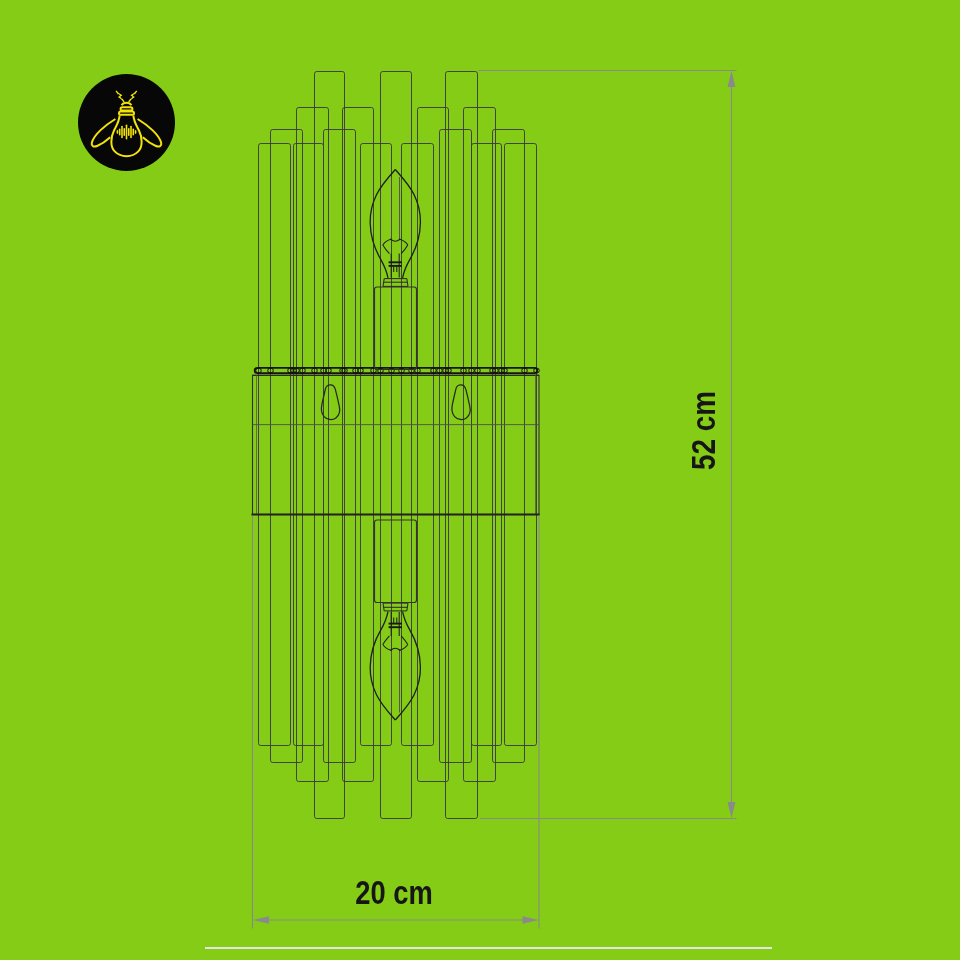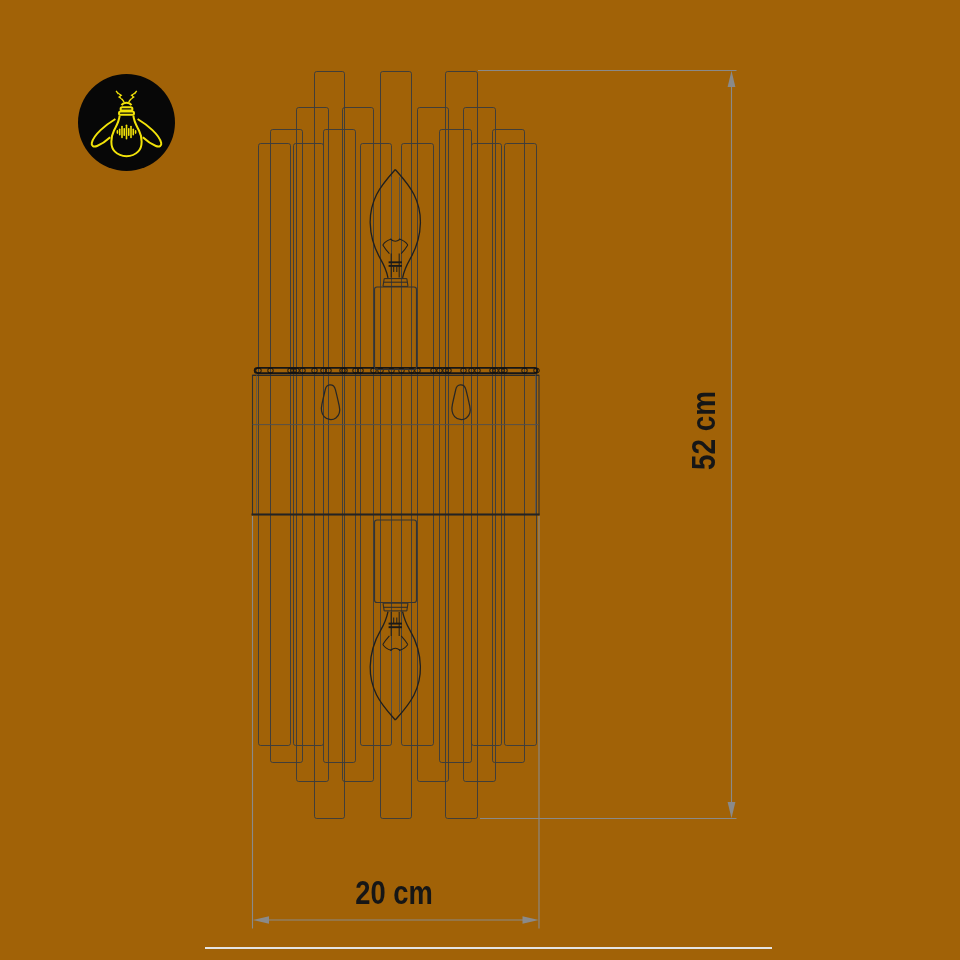--- a/index.html
+++ b/index.html
@@ -1,16 +1,16 @@
 <!DOCTYPE html>
 <html><head>
 <meta charset="utf-8">
 <style>
 html,body{margin:0;padding:0;background:#ffffff;}
-#page{position:relative;width:960px;height:960px;background:#a16207;overflow:hidden;
+#page{position:relative;width:960px;height:960px;background:#84cc16;overflow:hidden;
 font-family:"Liberation Sans", sans-serif;}
 </style>
 </head>
 <body>
 <div id="page">
 <svg width="960" height="960" viewBox="0 0 960 960" xmlns="http://www.w3.org/2000/svg">
 
 <g fill="none" stroke="#3c3c3c" stroke-width="0.95">
 <rect x="258.5" y="143.5" width="32" height="602" rx="2.2"></rect>
 <rect x="270.5" y="129.5" width="32" height="633" rx="2.2"></rect>

